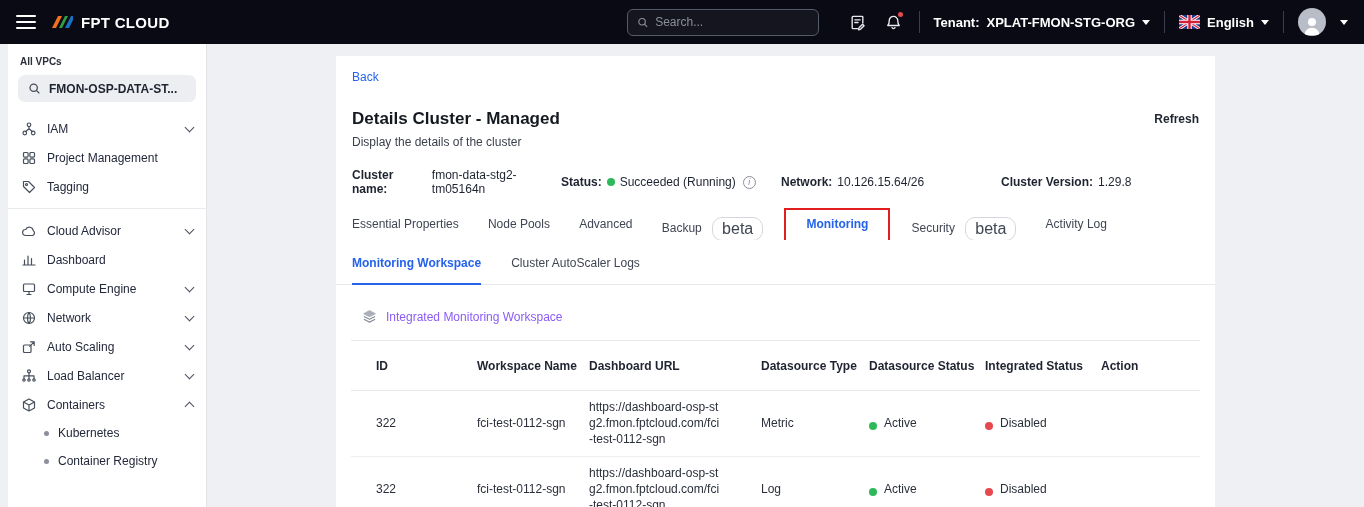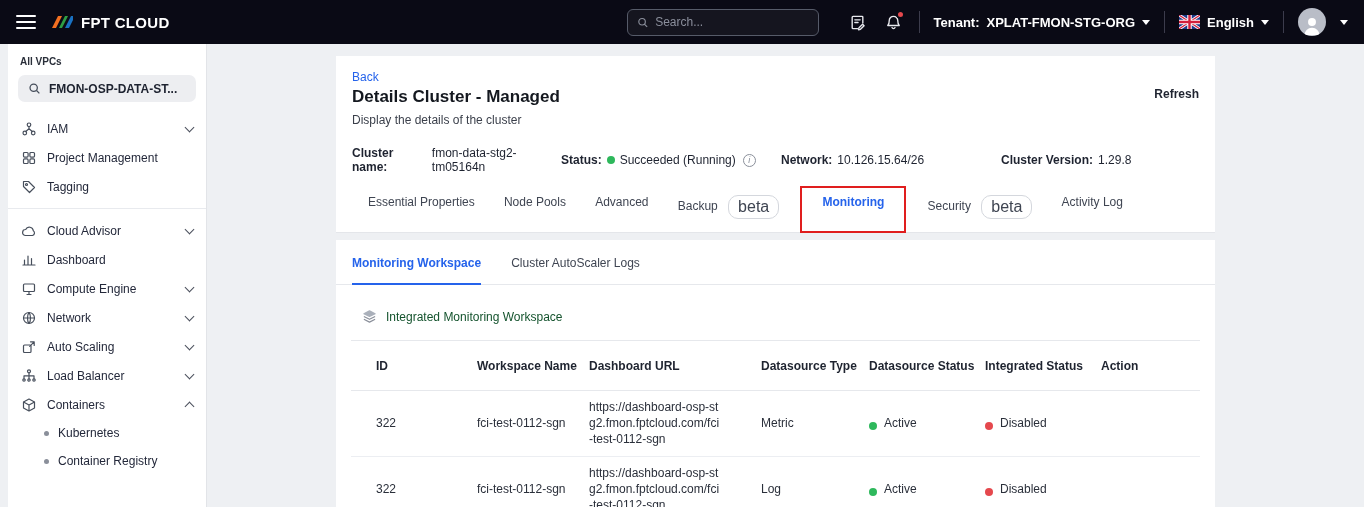--- a/index.html
+++ b/index.html
@@ -56,44 +56,44 @@
   .nav-label { flex:1; white-space:nowrap; }
   .chev { width:7px; height:7px; border-right:1.4px solid #4a4f5c; border-bottom:1.4px solid #4a4f5c; transform:rotate(45deg); margin-top:-3px; }
   .chev.up { transform:rotate(-135deg); margin-top:4px; }
   .nav-divider { height:1px; background:#e8eaee; margin:7px 0; }
   .sub-item { height:28px; display:flex; align-items:center; gap:9px; padding:0 13px 0 36px; font-size:12px; color:#23283a; cursor:pointer; }
   .bullet { width:5px; height:5px; border-radius:50%; background:#8a8f9a; flex:0 0 5px; }
 
   
   .card1 { position:absolute; left:336px; top:56px; width:879px; background:#fff; padding:14px 16px 0; }
   .back-link { color:#2563eb; font-size:12px; cursor:pointer; display:inline-block; }
-  .title-row { display:flex; align-items:flex-start; justify-content:space-between; margin-top:3px; }
+  .title-row { display:flex; align-items:center; justify-content:space-between; margin-top:25px; }
   .page-title { font-size:17px; font-weight:bold; color:#14181f; }
   .refresh-btn { font-size:12px; font-weight:bold; color:#1f2430; cursor:pointer; }
   .subtitle { font-size:12px; color:#3a3f4a; margin-top:6px; }
   .meta { display:flex; margin-top:19px; font-size:12px; align-items:center; }
   .seg { display:flex; align-items:center; gap:5px; }
   .seg b { font-weight:bold; }
   .seg1 { width:209px; } .seg2 { width:220px; } .seg3 { width:220px; }
   .dot { width:8px; height:8px; border-radius:50%; display:inline-block; }
   .dot.green { background:#2eb85c; } .dot.red { background:#e5484d; }
   .info-ic { width:13px; height:13px; border:1px solid #8a8f9a; border-radius:50%; color:#8a8f9a; font-size:9px; display:inline-flex; align-items:center; justify-content:center; font-style:italic; margin-left:2px; }
 
-  .tabs-row { margin:21px -16px 0; padding:0 32px; border-bottom:1px solid #e4e6ea; }
+  .tabs-row { margin:21px -16px 0; padding:0 16px; border-bottom:1px solid #e4e6ea; }
   .tabs { display:flex; justify-content:space-between; width:755px; }
   .tab { padding-bottom:13px; color:#3f4552; font-size:12px; cursor:pointer; white-space:nowrap; position:relative; }
   .tab.active { color:#2563eb; font-weight:bold; border-bottom:2px solid #2563eb; margin-bottom:-1px; padding-left:14px; padding-right:14px; }
   .red-box { position:absolute; left:-8px; right:-8px; top:-9px; bottom:-2px; border:2px solid #e01e1e; pointer-events:none; }
   .beta-pill { display:inline-block; margin-left:7px; border:1px solid #d4d7dd; border-radius:10px; padding:2px 9px; font-size:16px; color:#3f4552; font-weight:normal; background:#fff; vertical-align:middle; }
 
   .card2 { position:absolute; left:336px; top:240px; width:879px; height:300px; background:#fff; }
   .subtabs { display:flex; gap:30px; padding:16px 16px 0; border-bottom:1px solid #e6e8ec; }
   .subtab { padding-bottom:13px; color:#3f4552; font-size:12px; cursor:pointer; }
   .subtab.active { color:#2563eb; font-weight:bold; border-bottom:2px solid #2563eb; margin-bottom:-1px; }
-  .section-hdr { display:flex; align-items:center; gap:9px; margin:24px 16px 16px; padding-left:10px; color:#14532d; font-size:12px; }
+  .section-hdr { display:flex; align-items:center; gap:9px; margin:24px 16px 16px; padding-left:10px; color:#8b5cf6; font-size:12px; }
 
   .tbl { margin:15px 15px 0; border-top:1px solid #e6e8ec; }
   .tbl-head, .tbl-row {
     display:grid; grid-template-columns:101px 112px 172px 108px 116px 116px 1fr;
     padding-left:25px; align-items:center;
   }
   .tbl-head { height:50px; font-weight:bold; color:#1f2430; border-bottom:1px solid #e6e8ec; font-size:12px; }
   .tbl-row { min-height:56px; border-bottom:1px solid #eceef2; padding-top:8px; padding-bottom:8px; color:#2a2f3a; }
   .url-cell { max-width:140px; line-height:1.35; word-break:break-all; padding-right:8px; }
   .status-cell { display:flex; align-items:flex-end; gap:7px; }

